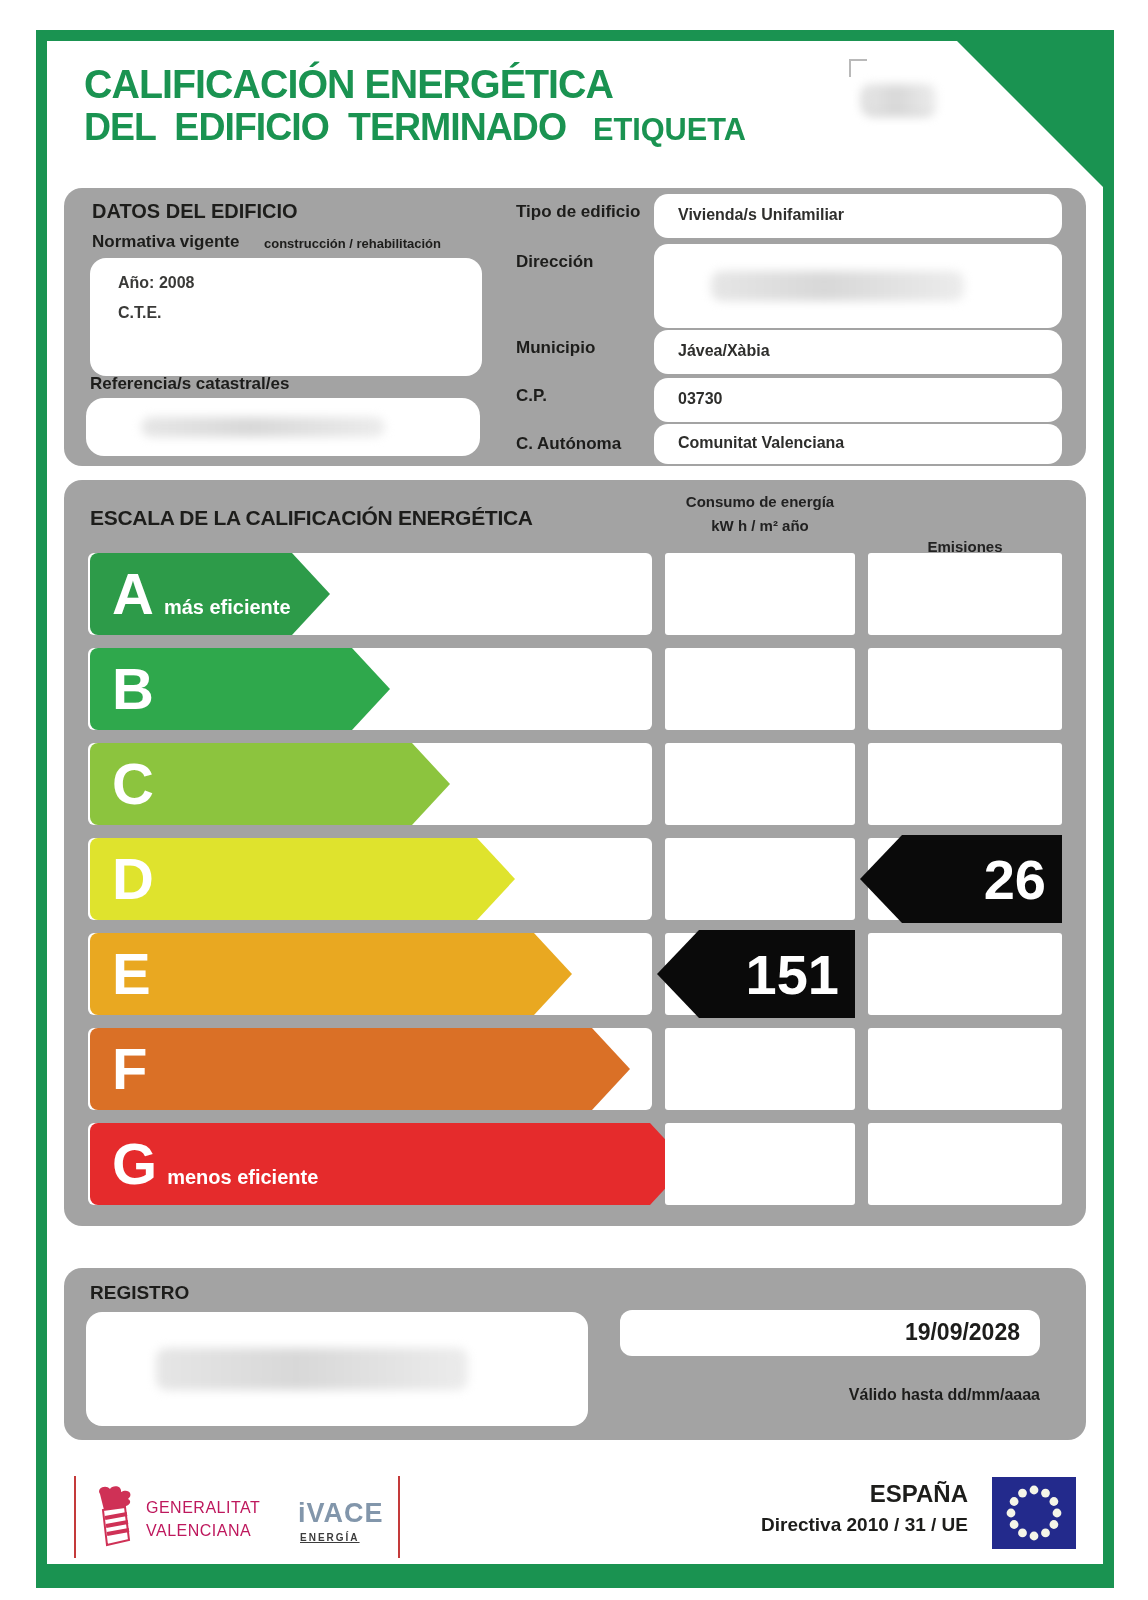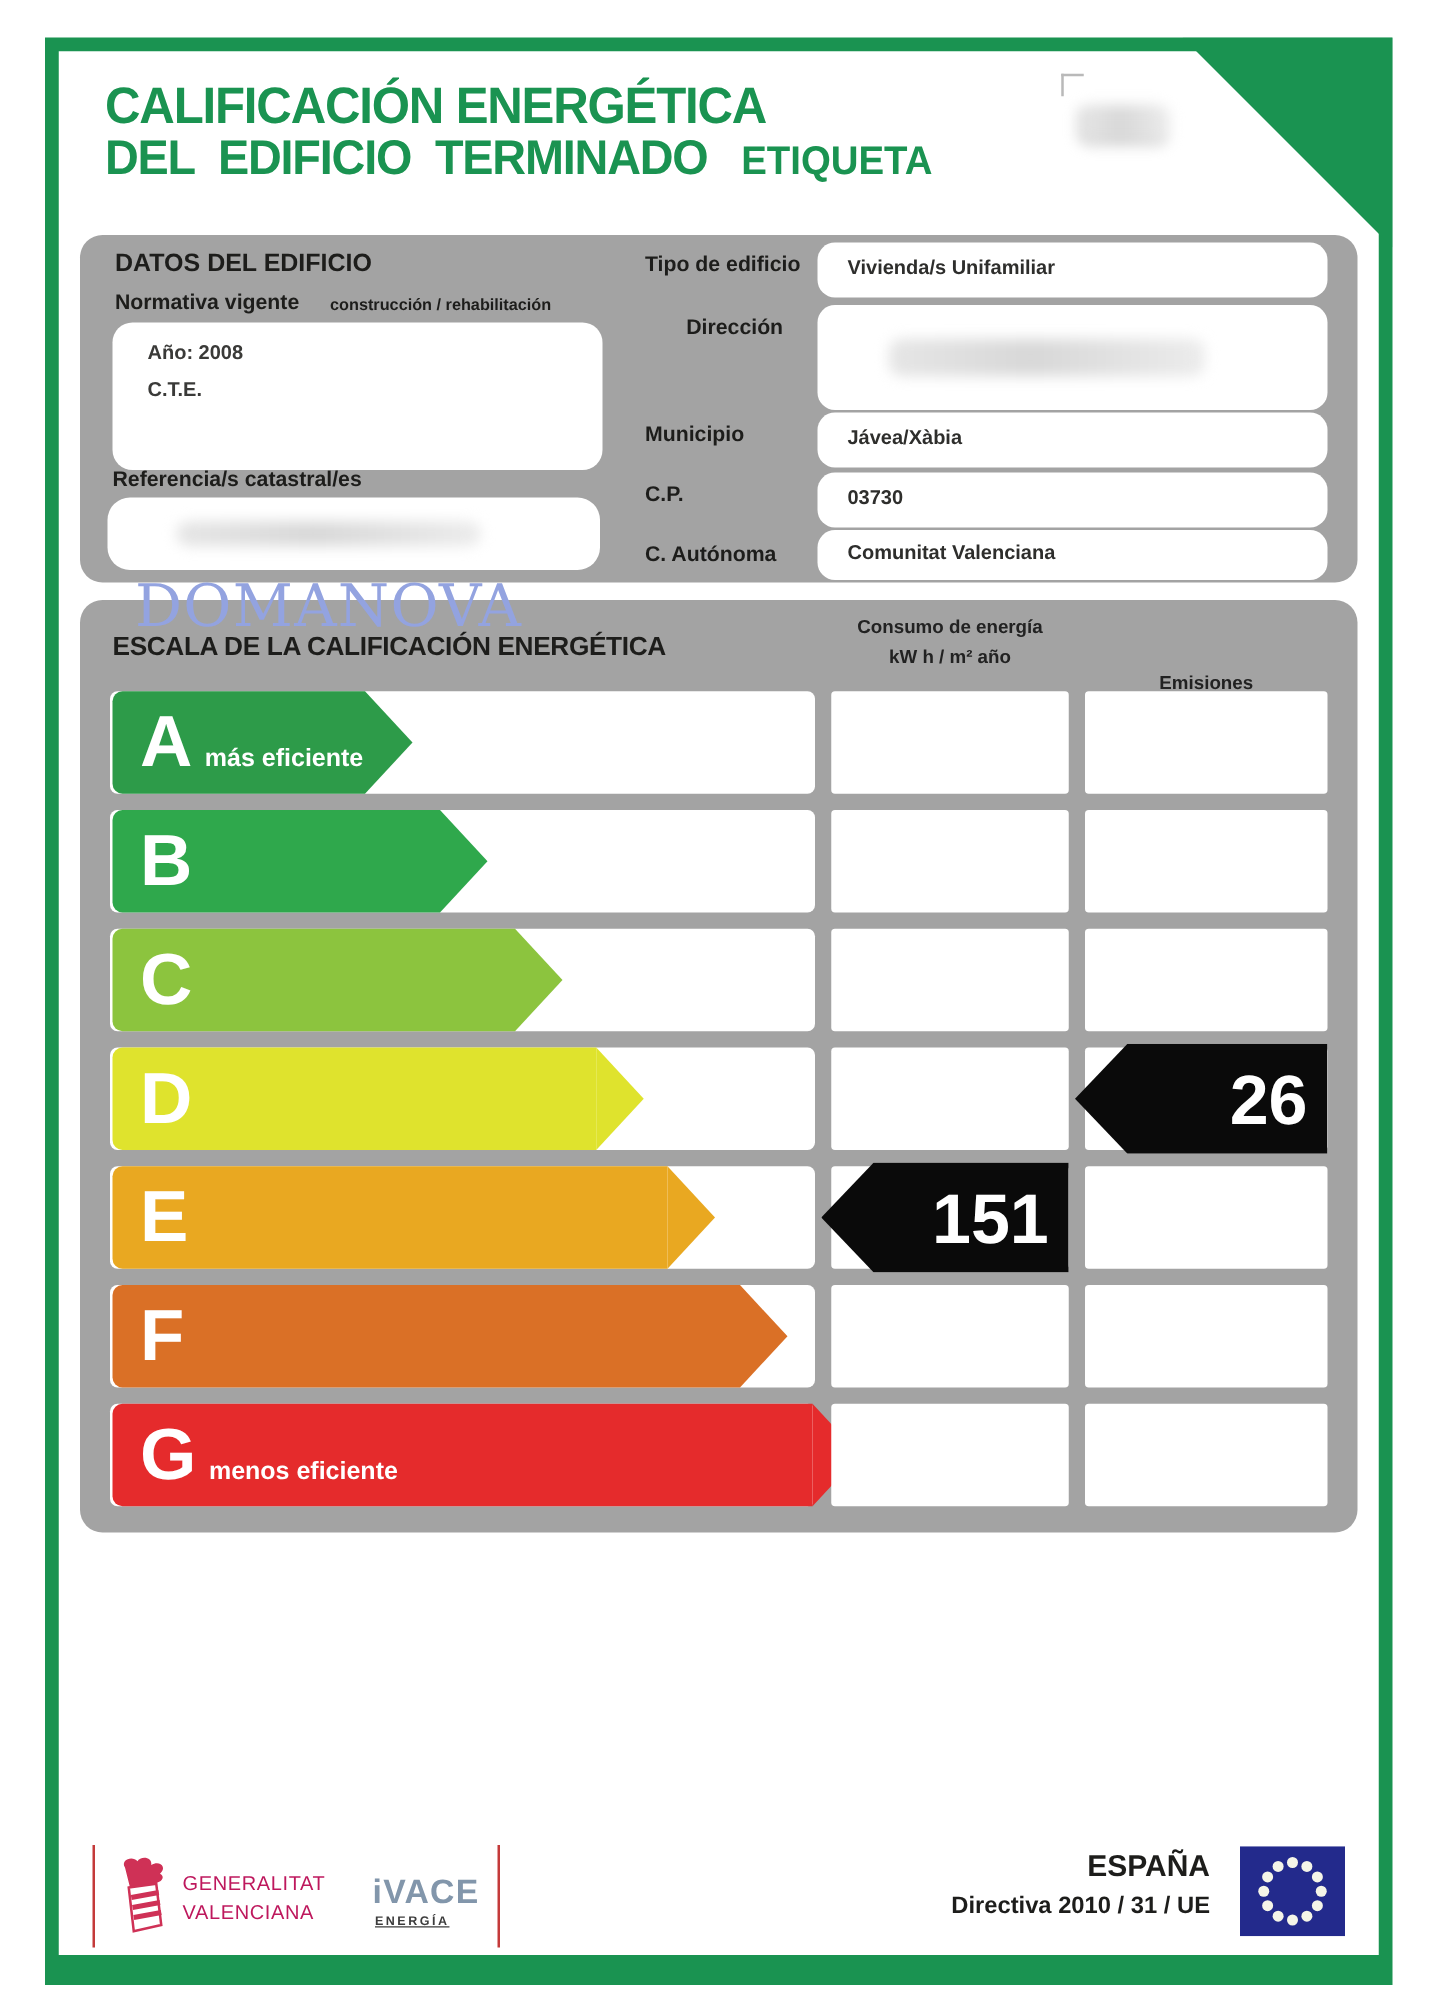--- a/index.html
+++ b/index.html
@@ -40,21 +40,21 @@
   .norm-sub{position:absolute;left:200px;top:48px;font-size:13px;font-weight:bold;}
   .norm-box{left:26px;top:70px;width:392px;height:118px;border-radius:16px;}
   .norm-box div{position:absolute;left:28px;font-size:16px;font-weight:bold;color:#3a3a38;}
   .norm-box .l0{top:16px;} .norm-box .l1{top:46px;}
   .ref-label{position:absolute;left:26px;top:186px;font-size:17px;font-weight:bold;}
   .ref-box{left:22px;top:210px;width:394px;height:58px;border-radius:18px;}
   .fld-label{position:absolute;left:452px;font-size:17px;font-weight:bold;}
   .fld-box{left:590px;width:408px;border-radius:14px;font-size:16px;font-weight:bold;color:#2e2e2c;}
   .fld-box .v{position:absolute;left:24px;top:12px;}
   .lb0{top:14px;} .bx0{top:6px;height:44px;}
-  .lb1{top:64px;margin-left:33px;} .bx1{top:56px;height:84px;}
+  .lb1{top:64px;} .bx1{top:56px;height:84px;}
   .lb2{top:150px;}.bx2{top:142px;height:44px;}
   .lb3{top:198px;}.bx3{top:190px;height:44px;}
   .lb4{top:246px;}.bx4{top:236px;height:40px;}
   .bx4 .v{top:10px;}
 
   
   .watermark{position:absolute;left:108px;top:458px;z-index:5;color:var(--wm);
              font-family:"DejaVu Serif",serif;font-size:47px;letter-spacing:1px;}
 
   
@@ -154,21 +154,20 @@
     <div class="wbox fld-box bx3">
       <span class="v">03730</span>
     </div>
 
     <div class="fld-label lb4">C. Autónoma</div>
     <div class="wbox fld-box bx4">
       <span class="v">Comunitat Valenciana</span>
     </div>
   </section>
 
-  <div class="watermark">DOMANOVA</div>
 
   <section class="panel scale">
     <div class="heading">ESCALA DE LA CALIFICACIÓN ENERGÉTICA</div>
     <div class="colhead c1">
       <div>Consumo de energía</div>
       <div>kW h / m² año</div>
     </div>
     <div class="colhead c2">
       <div>Emisiones</div>
       <div>Kg CO₂ / m² año</div>
@@ -249,20 +248,28 @@
           <div class="arrow" style="--c: #e52b2c;">
         <span class="letter">G</span>
         <span class="note">menos eficiente</span>
       </div>
         </div>
       <div class="cellA"></div>
       <div class="cellB"></div>
     </div>
   </section>
 
+  <section class="panel registro">
+    <div class="heading">REGISTRO</div>
+    <div class="wbox reg-box smudge"></div>
+    <div class="wbox date-box">
+      <span class="v">19/09/2028</span>
+    </div>
+    <div class="valid-note">Válido hasta dd/mm/aaaa</div>
+  </section>
 
   <div class="vline vl1"></div>
   <div class="vline vl2"></div>
 
   <div class="gv-logo">
     <svg width="46" height="66" viewBox="0 0 46 66">
       <path d="M8 10 C4 4 14 0 18 5 C20 1 30 1 29 8 C36 4 42 10 36 15 C40 17 38 21 34 22 L30 24 L12 26 Z" fill="#cf3156"></path>
       <path d="M11 26 L33 23 L37 56 L15 61 Z" fill="#fff" stroke="#cf3156" stroke-width="2"></path>
       <path d="M13 34 L35 30 M14 42 L36 38 M15 50 L37 46" stroke="#cf3156" stroke-width="4" fill="none"></path>
     </svg>

